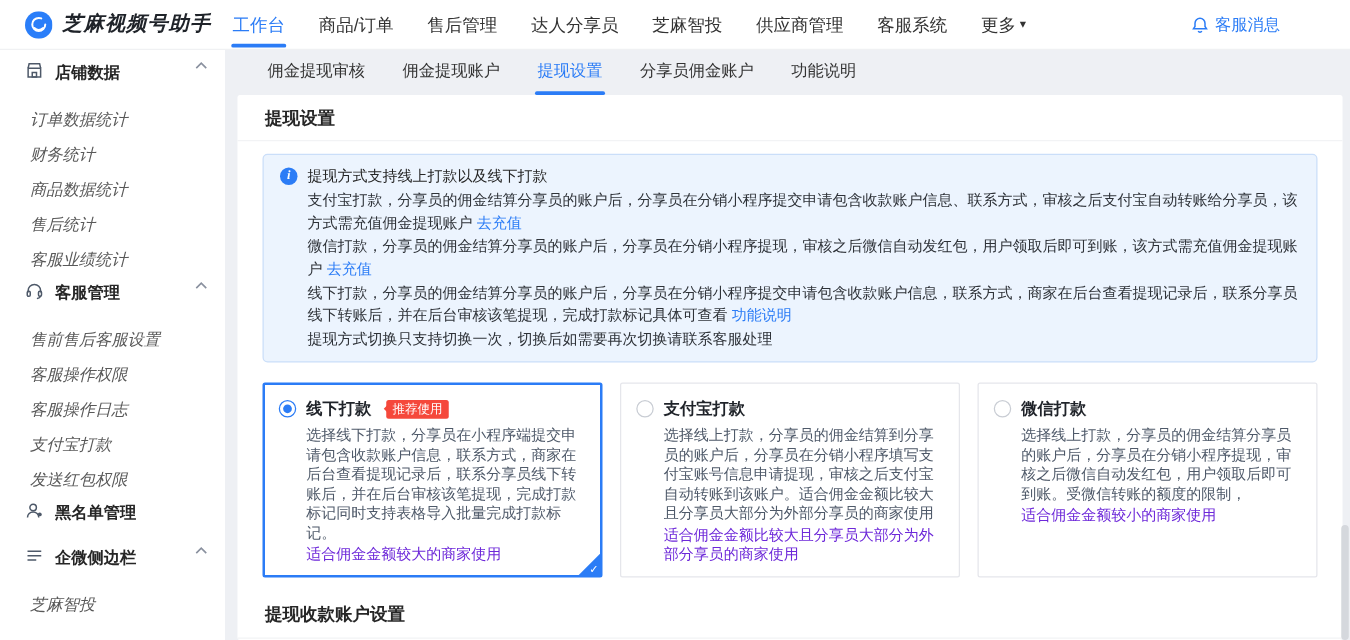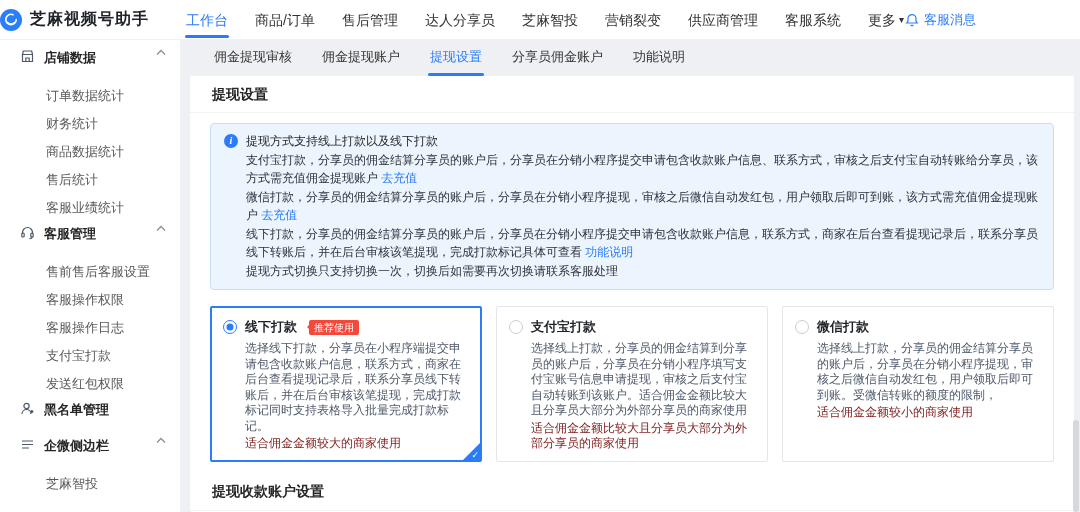--- a/index.html
+++ b/index.html
@@ -2,39 +2,39 @@
 <html><head>
 <meta charset="utf-8">
 <style>
   * { margin:0; padding:0; box-sizing:border-box; }
   html,body { width:1080px; height:512px; overflow:hidden; }
   body { background:#eef0f4; font-family:"Liberation Sans","DejaVu Sans",sans-serif; position:relative; color:#262626; }
 
   
   .navbar { position:absolute; left:0; top:0; width:1080px; height:40px; background:#fff;
             border-bottom:1px solid #f0f1f3; display:flex; align-items:center; z-index:5; }
-  .brand { display:flex; align-items:flex-start; gap:8px; width:178px; flex:0 0 auto; }
+  .brand { display:flex; align-items:flex-start; gap:8px; padding-left:20px; width:178px; flex:0 0 auto;font-style:italic; }
   .brand-name { font-size:16px; font-weight:bold; color:#1f2329; letter-spacing:1px; white-space:nowrap; }
   .nav-items { display:flex; align-items:center; gap:27px; margin-left:8px; height:40px; }
   .nav-item { font-size:14px; color:#333; height:40px; line-height:40px; position:relative; cursor:pointer; white-space:nowrap; }
   .nav-item.active { color:#2b7cf6; }
   .nav-item.active::after { content:""; position:absolute; left:-1px; right:-1px; bottom:2px; height:3px;
             background:#2b7cf6; border-radius:2px; }
   .nav-more { display:flex; align-items:center; gap:3px; }
   .caret { font-size:10px; color:#333; }
-  .nav-notice { margin-left:auto; margin-right:104px; display:flex; align-items:center; gap:5px;
+  .nav-notice { margin-left:auto; margin-right:56px; display:flex; align-items:center; gap:5px;
             color:#2b7cf6; font-size:13px; cursor:pointer; white-space:nowrap; }
 
   
   .sidebar { position:absolute; left:0; top:40px; width:180px; height:472px; background:#fff; padding-top:6px; }
   .side-section { height:33px; display:flex; gap:9px; padding:0 14px 0 20px;
             font-size:13px; font-weight:bold; color:#262626; cursor:pointer; margin-top:3px; }
   .side-section .sec-icon { display:flex; flex:0 0 auto; }
   .side-section .chev { margin-left:auto; display:flex; }
-  .side-child { height:28px; line-height:28px; padding-left:46px; font-size:13px; color:#595959; cursor:pointer; white-space:nowrap; }
+  .side-child { height:28px; line-height:28px; padding-left:24px; font-size:13px; color:#595959; cursor:pointer; white-space:nowrap;font-style:italic; }
 
   
   .tabstrip { position:absolute; left:202px; top:40px; width:884px; height:36px; display:flex;
             align-items:center; gap:30px; padding-left:12px; }
   .tab { font-size:13px; color:#333; height:36px; line-height:34px; position:relative; cursor:pointer; white-space:nowrap; }
   .tab.active { color:#2b7cf6; }
   .tab.active::after { content:""; position:absolute; left:-2px; right:-2px; bottom:0; height:3px;
             background:#2b7cf6; border-radius:2px; }
 
   
@@ -62,21 +62,21 @@
             position:relative; flex:0 0 auto; }
   .radio.on { border-color:#2b7cf6; }
   .radio.on::after { content:""; position:absolute; left:50%; top:50%; transform:translate(-50%,-50%);
             width:7px; height:7px; border-radius:50%; background:#2b7cf6; }
   .card-title { font-size:13px; font-weight:bold; color:#1f2329; white-space:nowrap; }
   .badge { background:#f5483b; color:#fff; font-size:10px; line-height:15px; padding:0 5px;
             border-radius:2px; position:relative; margin-left:4px; white-space:nowrap; }
   .badge::before { content:""; position:absolute; left:-5px; top:50%; transform:translateY(-50%);
             border:3px solid transparent; border-right:3px solid #f5483b; }
   .card-body { margin-left:22px; font-size:12px; line-height:15.5px; color:#4e5969; }
-  .card-note { color:#7f1d1d; margin-top:2px; }
+  .card-note { color:#6d28d9; margin-top:2px; }
   .corner-flag { position:absolute; right:-1px; bottom:-1px; width:0; height:0;
             border-left:19px solid transparent; border-bottom:19px solid #2b7cf6; }
   .corner-check { position:absolute; right:1px; bottom:0; color:#fff; font-size:9px; line-height:10px; }
 
   .panel-subheader { margin-top:21px; padding:0 22px 9px 22px; font-size:14px; font-weight:bold;
             color:#262626; border-bottom:1px solid #f2f3f5; }
 
   .scroll-thumb { position:absolute; right:1px; top:420px; width:6px; height:92px; background:#d5d8dd; border-radius:3px; }
 
   svg { display:block; }
@@ -94,21 +94,20 @@
       </svg>
     </span>
     <span class="brand-name">芝麻视频号助手</span>
   </div>
   <div class="nav-items">
     <span class="nav-item active">工作台</span>
     <span class="nav-item">商品/订单</span>
     <span class="nav-item">售后管理</span>
     <span class="nav-item">达人分享员</span>
     <span class="nav-item">芝麻智投</span>
-    <span class="nav-item">营销裂变</span>
     <span class="nav-item">供应商管理</span>
     <span class="nav-item">客服系统</span>
     <span class="nav-item nav-more">
       <span>更多</span>
       <span class="caret">▾</span>
     </span>
   </div>
   <div class="nav-notice">
     <span>
       <svg width="14" height="14" viewBox="0 0 14 14" fill="none" stroke="#2b7cf6" stroke-width="1.2">

